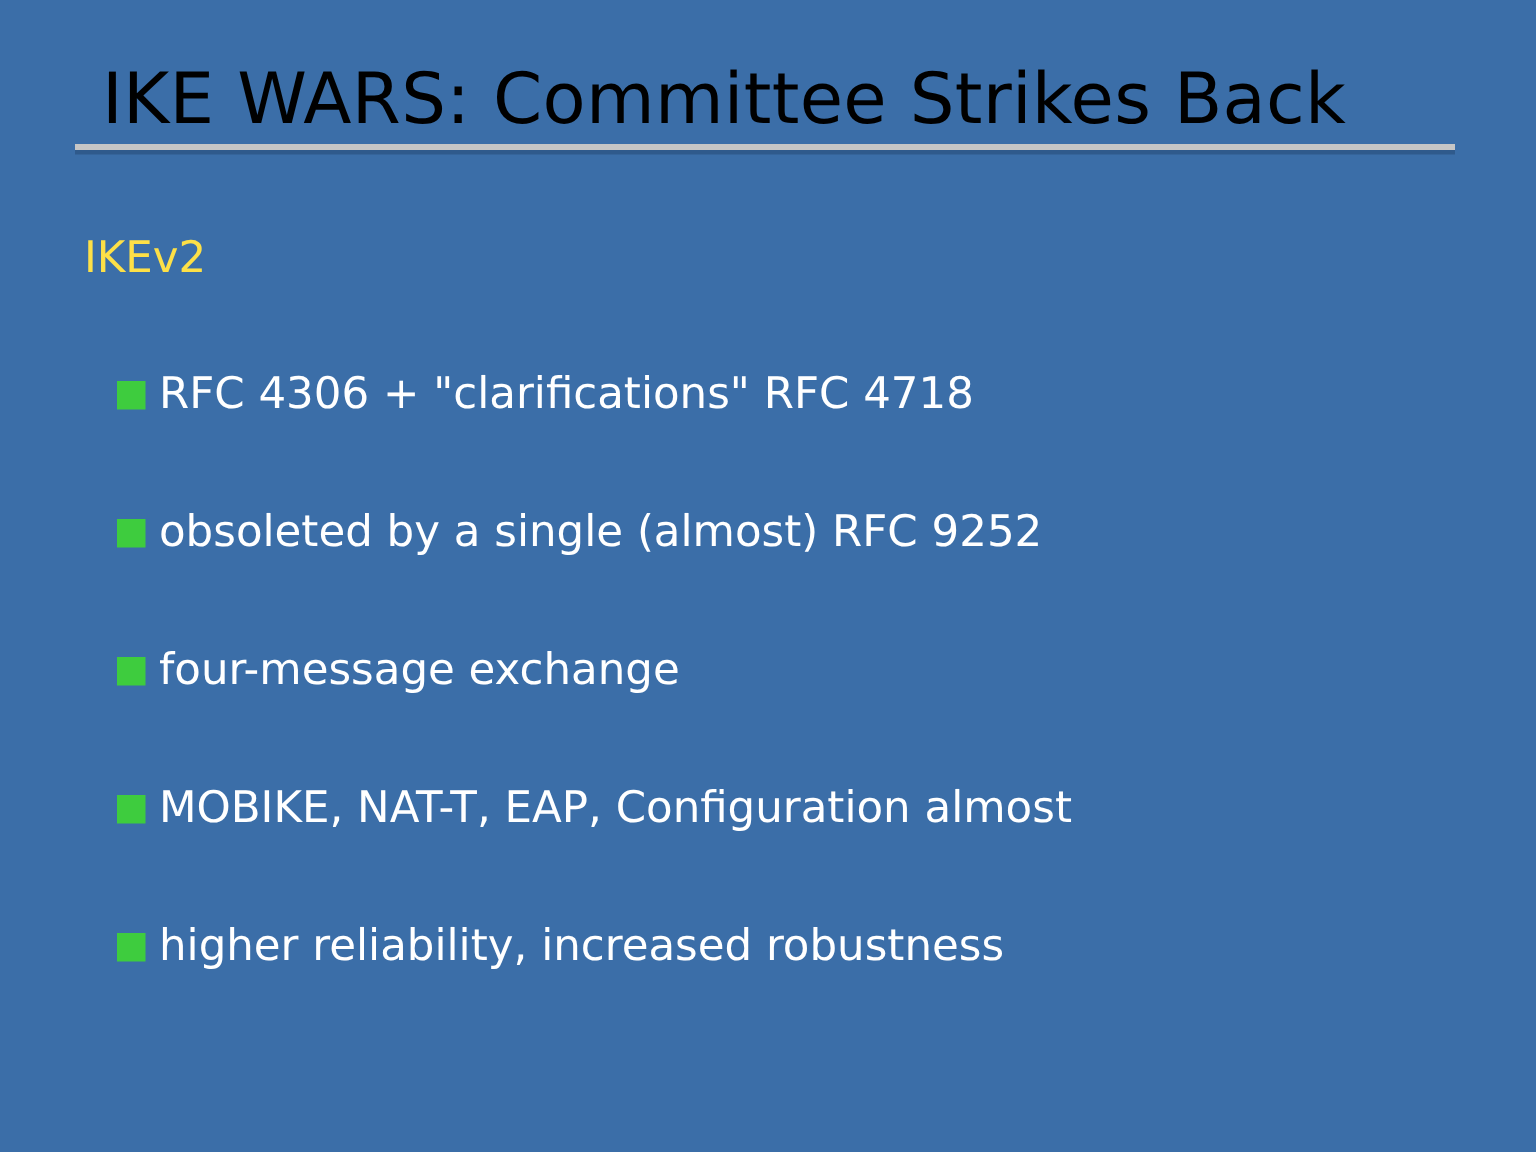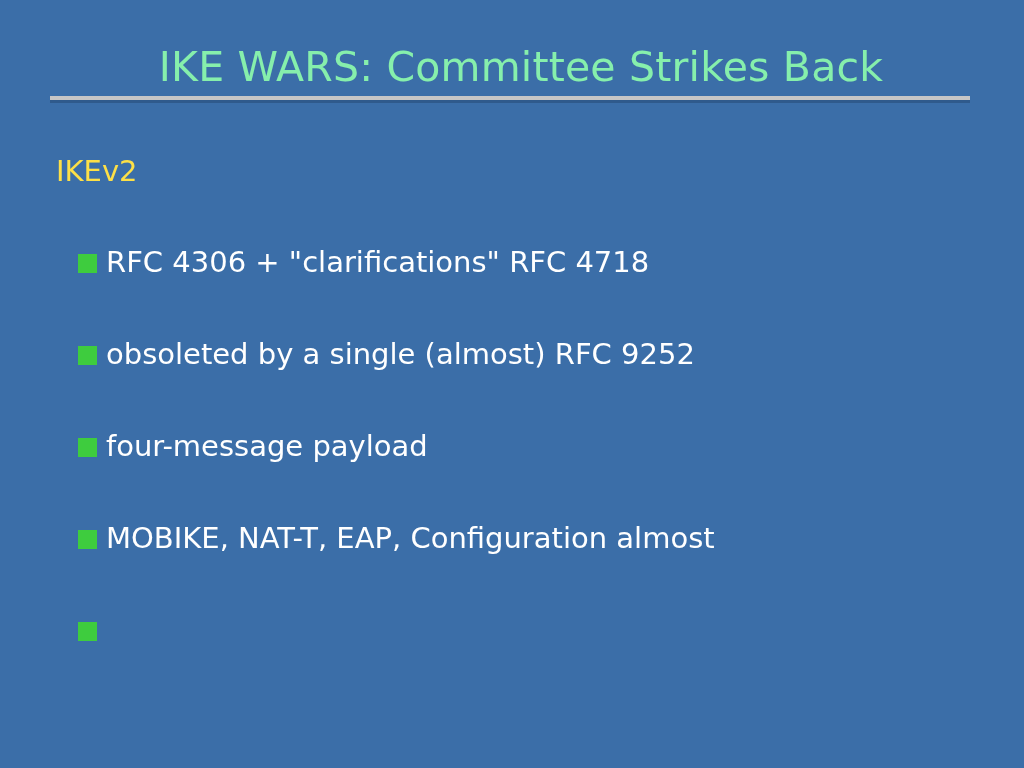--- a/index.html
+++ b/index.html
@@ -24,28 +24,27 @@
 
   
   .title-block {
     position: absolute;
     left: 50px;
     top: 42px;
     width: 924px;
   }
   .slide-title {
     font-family: "DejaVu Sans", sans-serif;
-    font-size: 41px;
+    font-size: 47px;
     font-weight: 400;
-    color: #86efac;
+    color: #000000;
     letter-spacing: 0.2px;
     line-height: 50px;
     padding-left: 18px;
     white-space: nowrap;
-    text-align: center;
   }
   .title-rule {
     margin-top: 4px;
     width: 920px;
     height: 4px;
     background: #c6c6c6;
     box-shadow: 0 3px 0 0 rgba(20, 45, 75, 0.30);
   }
 
   
@@ -110,27 +109,28 @@
       <span class="bullet-text">RFC 4306 + "clarifications" RFC 4718</span>
     </li>
 
     <li class="bullet-item">
       <span class="bullet-marker"></span>
       <span class="bullet-text">obsoleted by a single (almost) RFC 9252</span>
     </li>
 
     <li class="bullet-item">
       <span class="bullet-marker"></span>
-      <span class="bullet-text">four-message payload</span>
+      <span class="bullet-text">four-message exchange</span>
     </li>
 
     <li class="bullet-item">
       <span class="bullet-marker"></span>
       <span class="bullet-text">MOBIKE, NAT-T, EAP, Configuration almost</span>
     </li>
 
     <li class="bullet-item">
       <span class="bullet-marker"></span>
+      <span class="bullet-text">higher reliability, increased robustness</span>
     </li>
 
   </ul>
 
 </div>
 
 </body></html>

